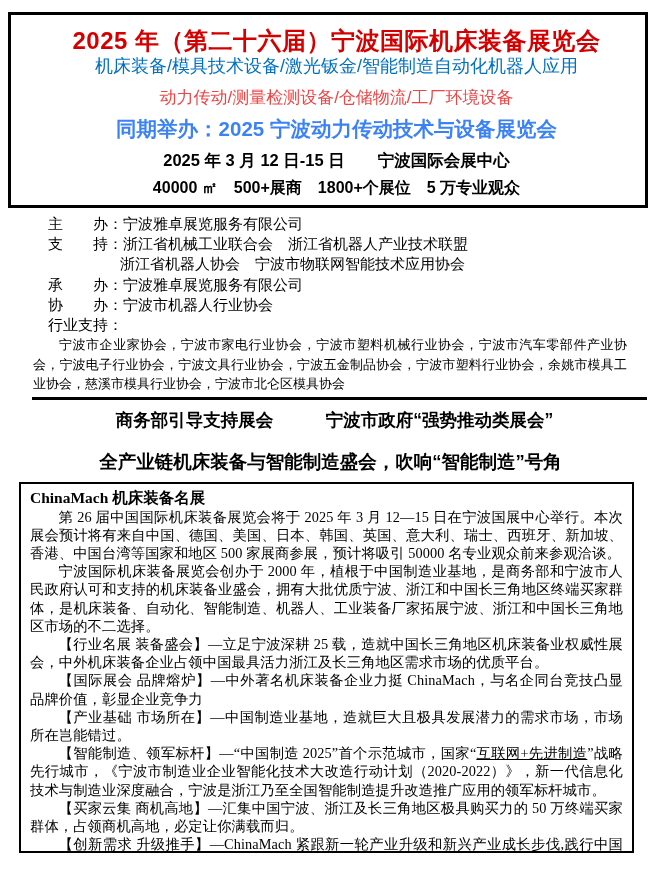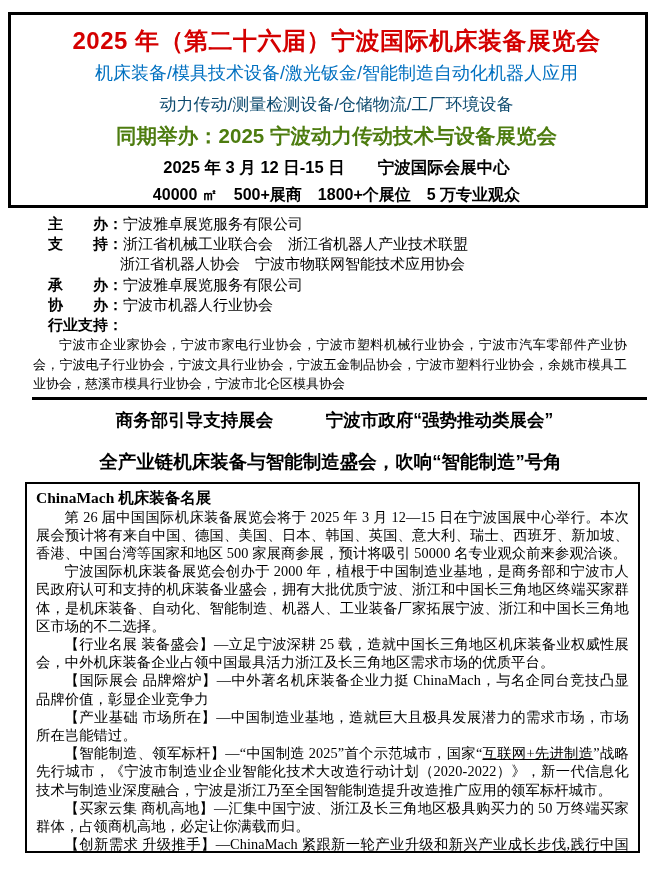--- a/index.html
+++ b/index.html
@@ -11,69 +11,69 @@
   }
   .page{position:absolute;inset:0;}
 
   
   .header-box{
     position:absolute;left:8px;top:12px;width:640px;height:196px;
     box-sizing:border-box;border:3px solid #000;
     text-align:center;padding:11px 6px 0 23px;
   }
   .hb-title{font-size:24px;font-weight:bold;line-height:1.25;letter-spacing:0.5px;}
-  .hb-l2{font-size:18px;margin-top:7px;line-height:1.2;}
+  .hb-l2{font-size:18px;line-height:1.2;}
   .hb-l3{font-size:17px;margin-top:10px;line-height:1.2;color:#000;}
   .hb-l4{font-size:20.5px;font-weight:bold;margin-top:9px;line-height:1.2;}
   .hb-l5{font-size:16.5px;font-weight:bold;margin-top:9px;line-height:1.2;}
   .hb-l6{font-size:16px;font-weight:bold;margin-top:8px;line-height:1.2;text-align:center;}
 
   
   .org{position:absolute;left:0;top:214px;width:661px;}
   .org-row{margin-left:48px;margin-right:34px;line-height:20.2px;font-size:15px;}
-  .org-label{font-weight:bold;font-family:"Liberation Sans",sans-serif;}
+  .org-label{font-weight:normal;font-family:"Liberation Sans",sans-serif;}
   .org-value{font-family:Liberation Serif, serif;text-align:right;}
   .org-cont{padding-left:72px;}
   .org-para{
     margin:0 34px 0 33px;text-indent:2em;text-align:justify;
     font-family:"Liberation Serif",serif;font-size:13px;line-height:19.6px;
   }
 
   
   .divider{position:absolute;left:32px;top:397px;width:615px;height:3px;background:#000;}
 
   
   .slogans{position:absolute;left:0;top:409px;width:661px;text-align:center;}
   .slogan-1{font-size:17.5px;font-weight:bold;line-height:1.3;padding-left:8px;}
   .slogan-2{font-size:18.5px;font-weight:bold;line-height:1.3;margin-top:18px;}
 
   
   .intro-box{
-    position:absolute;left:25px;top:482px;width:615px;height:371px;
+    position:absolute;left:19px;top:482px;width:615px;height:371px;
     box-sizing:border-box;border:2px solid #000;
     padding:5px 9px 0 9px;overflow:hidden;
     font-family:"Liberation Serif",serif;
   }
   .intro-heading{font-size:15.5px;font-weight:bold;line-height:18.5px;}
   .intro-box p{
     margin:0;text-indent:2em;text-align:justify;
     font-size:14.3px;line-height:18.2px;letter-spacing:0.1px;
   }
   .u{text-decoration:underline;}
 </style>
 </head>
 <body>
 
 <div class="page">
 
   <div class="header-box">
     <div class="hb-title" style="color: rgb(212, 0, 0);">2025 年（第二十六届）宁波国际机床装备展览会</div>
     <div class="hb-l2" style="color: rgb(0, 112, 192);">机床装备/模具技术设备/激光钣金/智能制造自动化机器人应用</div>
-    <div class="hb-l3" style="color: #0c4a6e;">动力传动/测量检测设备/仓储物流/工厂环境设备</div>
-    <div class="hb-l4" style="color: #4d7c0f;">同期举办：2025 宁波动力传动技术与设备展览会</div>
+    <div class="hb-l3" style="color: #ef4444;">动力传动/测量检测设备/仓储物流/工厂环境设备</div>
+    <div class="hb-l4" style="color: #3b82f6;">同期举办：2025 宁波动力传动技术与设备展览会</div>
     <div class="hb-l5">2025 年 3 月 12 日-15 日　　宁波国际会展中心</div>
     <div class="hb-l6">40000 ㎡　500+展商　1800+个展位　5 万专业观众</div>
   </div>
 
   <div class="org">
     <div class="org-row">
       <span class="org-label">主　　办：</span><span class="org-value">宁波雅卓展览服务有限公司</span>
     </div>
     <div class="org-row">
       <span class="org-label">支　　持：</span><span class="org-value">浙江省机械工业联合会　浙江省机器人产业技术联盟</span>

